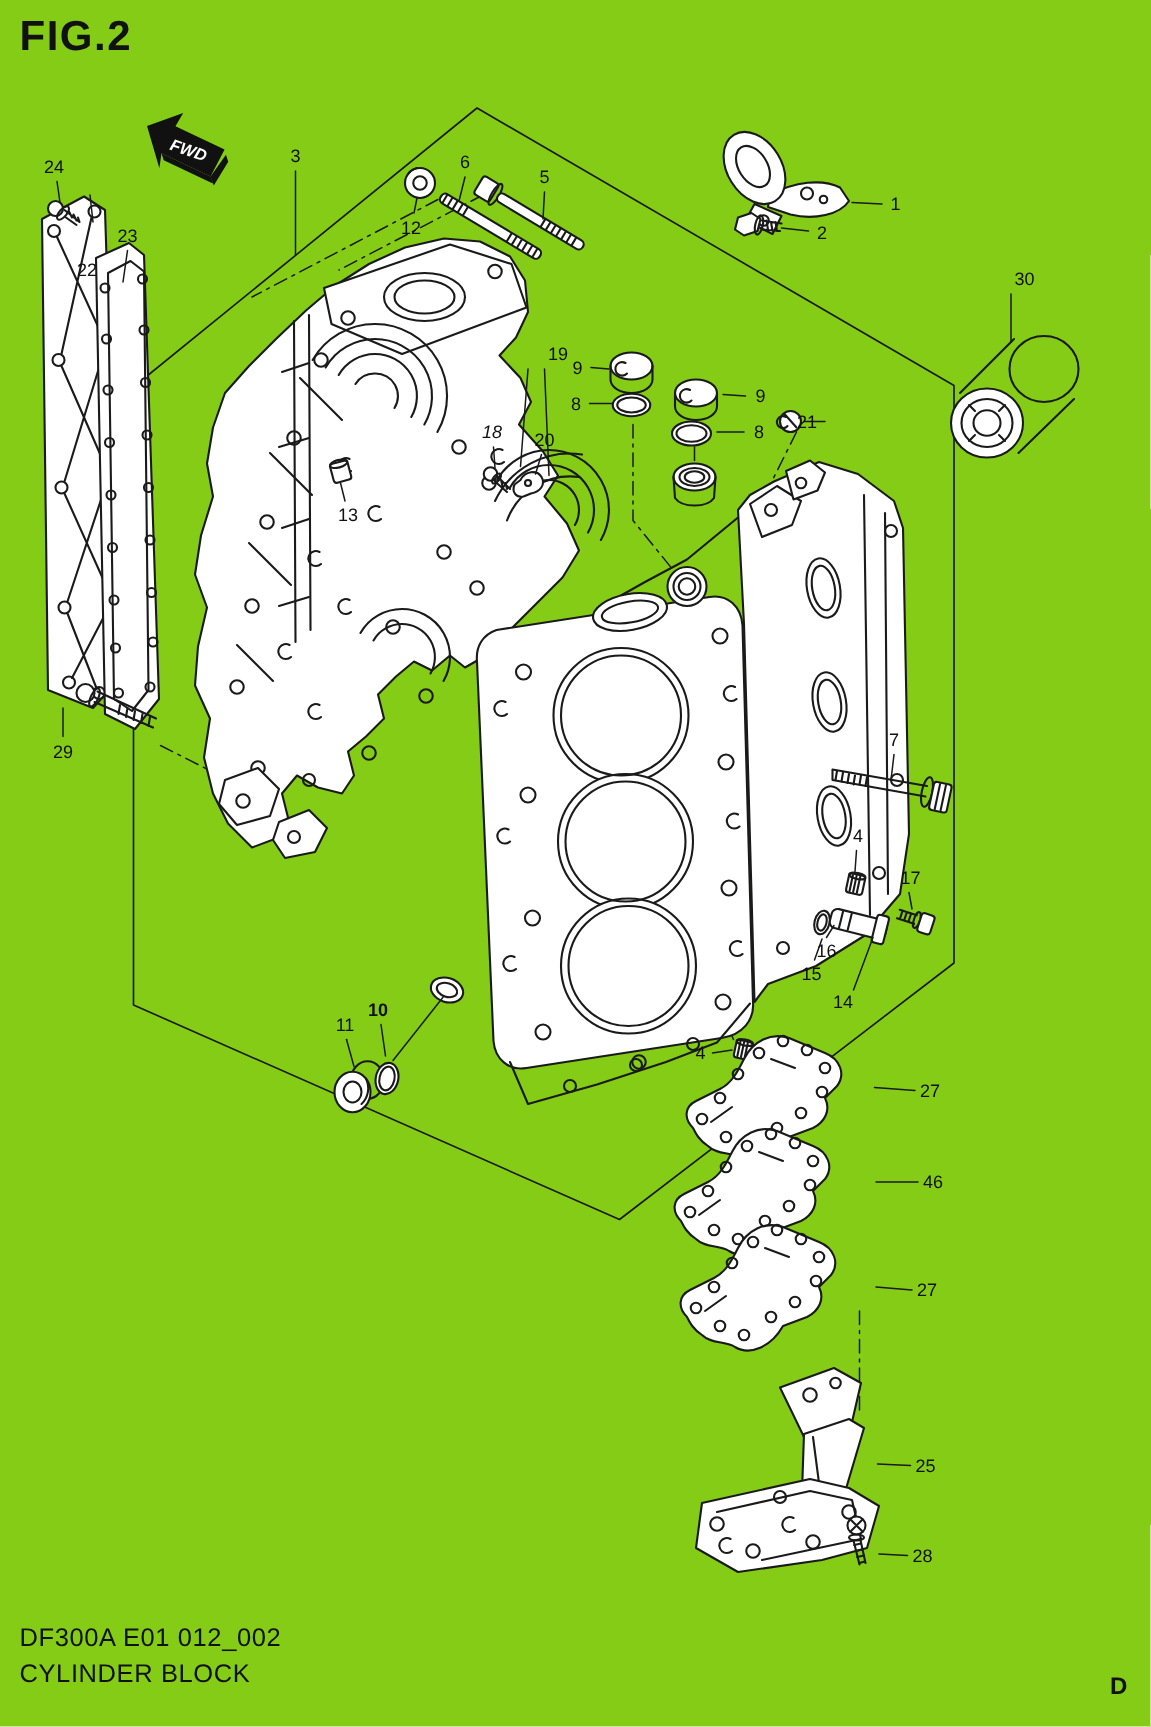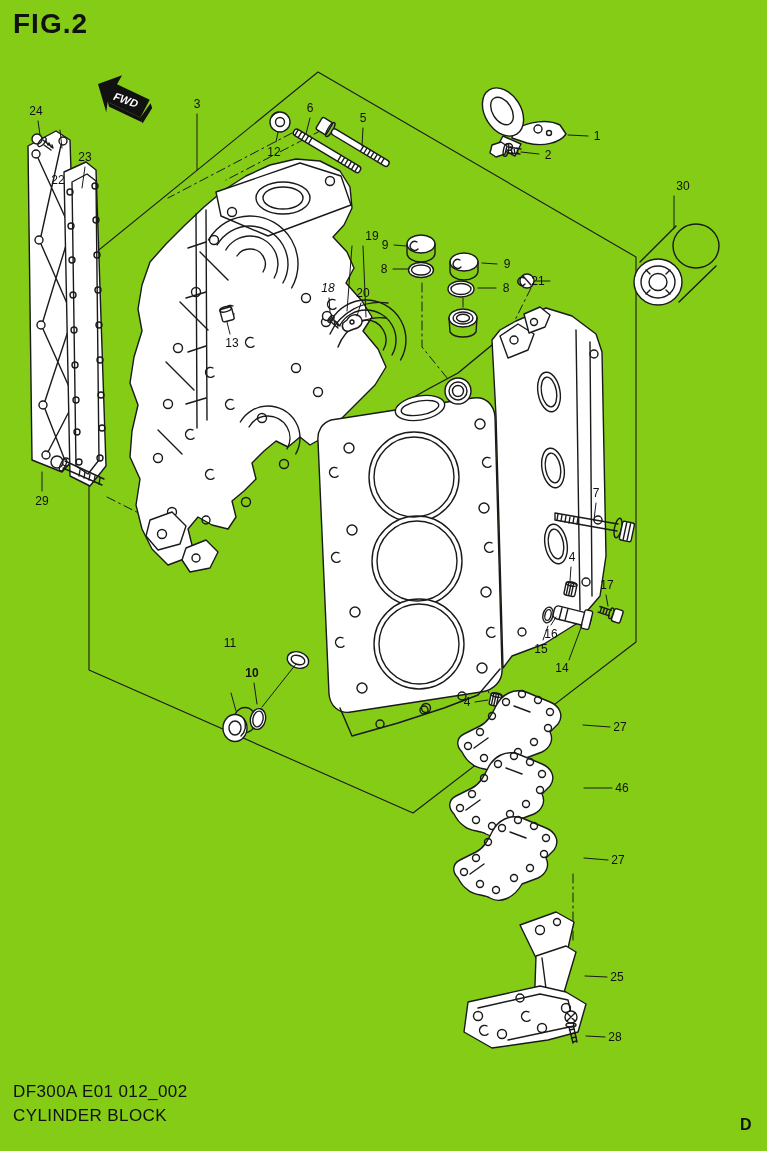--- a/index.html
+++ b/index.html
@@ -427,21 +427,21 @@
       <div class="callout" style="left: 328px; top: 288px; font-style: italic;">18</div>
       <div class="callout" style="left: 363px; top: 293px;">20</div>
       <div class="callout" style="left: 232px; top: 343px;">13</div>
       <div class="callout" style="left: 42px; top: 501px;">29</div>
       <div class="callout" style="left: 596px; top: 493px;">7</div>
       <div class="callout" style="left: 572px; top: 557px;">4</div>
       <div class="callout" style="left: 607px; top: 585px;">17</div>
       <div class="callout" style="left: 551px; top: 634px;">16</div>
       <div class="callout" style="left: 541px; top: 649px;">15</div>
       <div class="callout" style="left: 562px; top: 668px;">14</div>
-      <div class="callout" style="left: 230px; top: 643px;">11</div>
+      <div class="callout" style="left: 230px; top: 683px;">11</div>
       <div class="callout" style="left: 252px; top: 673px; font-weight: bold;">10</div>
       <div class="callout" style="left: 467px; top: 702px;">4</div>
       <div class="callout" style="left: 620px; top: 727px;">27</div>
       <div class="callout" style="left: 622px; top: 788px;">46</div>
       <div class="callout" style="left: 618px; top: 860px;">27</div>
       <div class="callout" style="left: 617px; top: 977px;">25</div>
       <div class="callout" style="left: 615px; top: 1037px;">28</div>
     </div>
 
   <div class="footer-code">DF300A E01 012_002</div>

